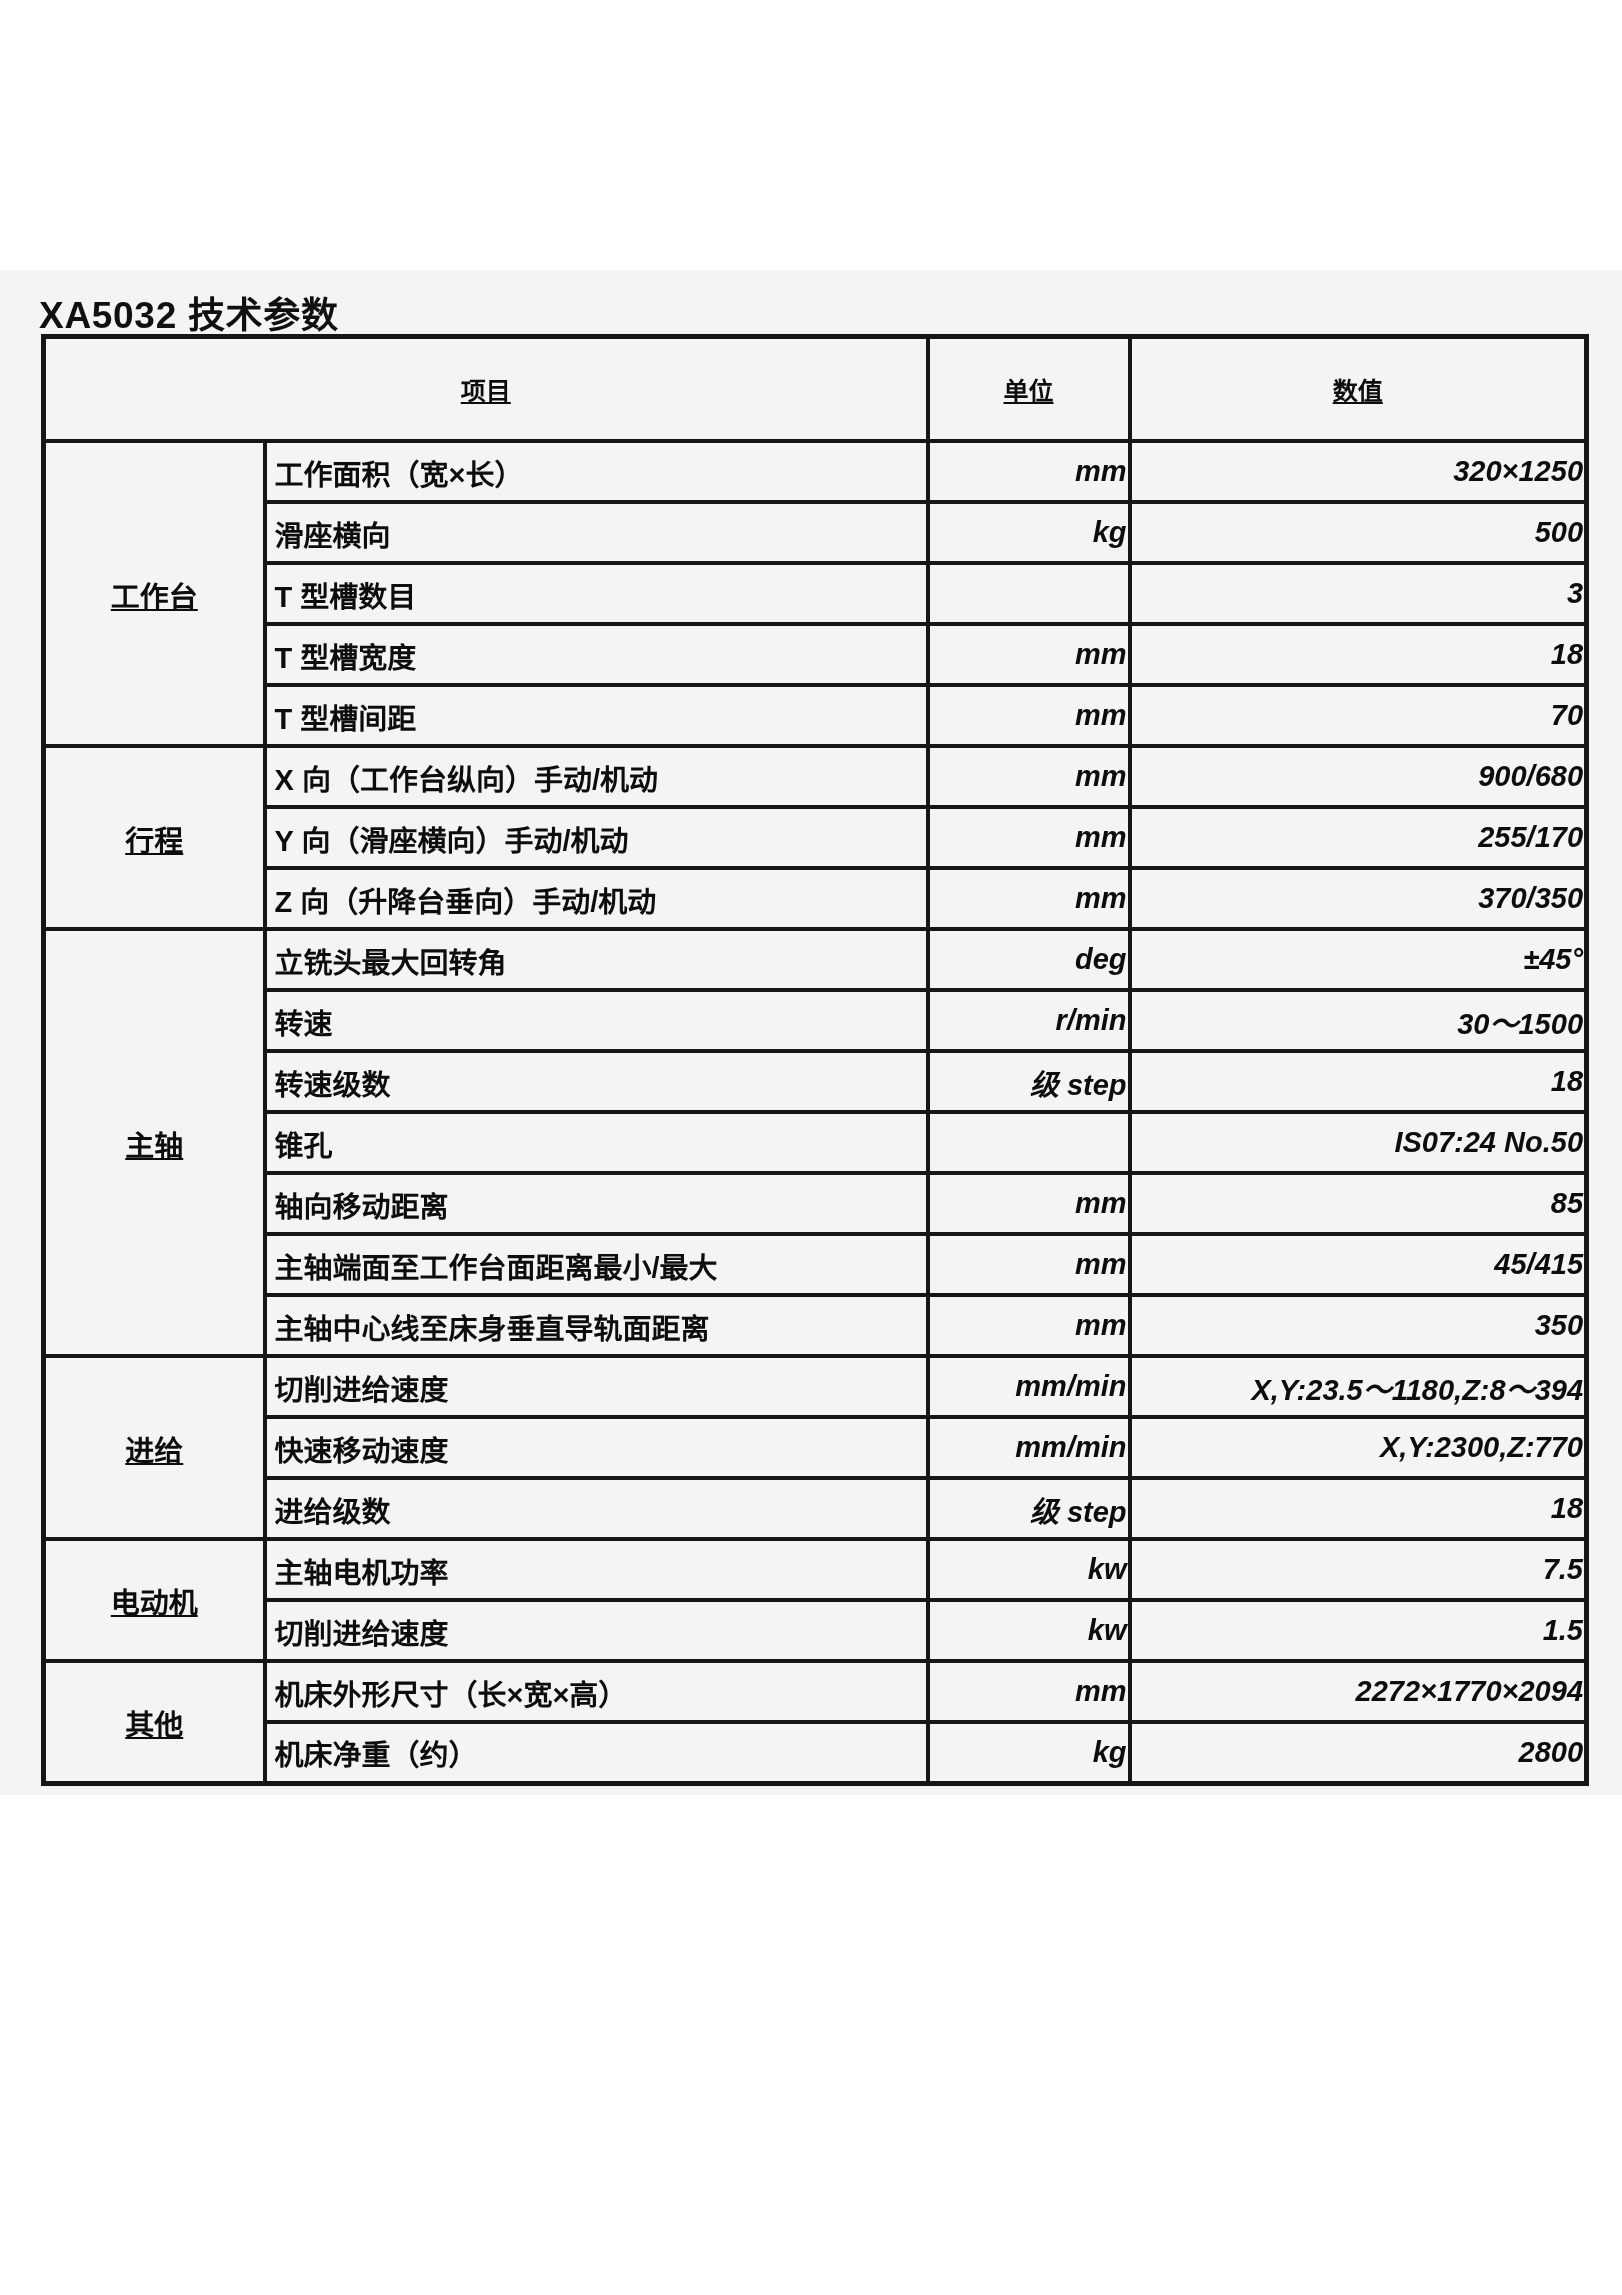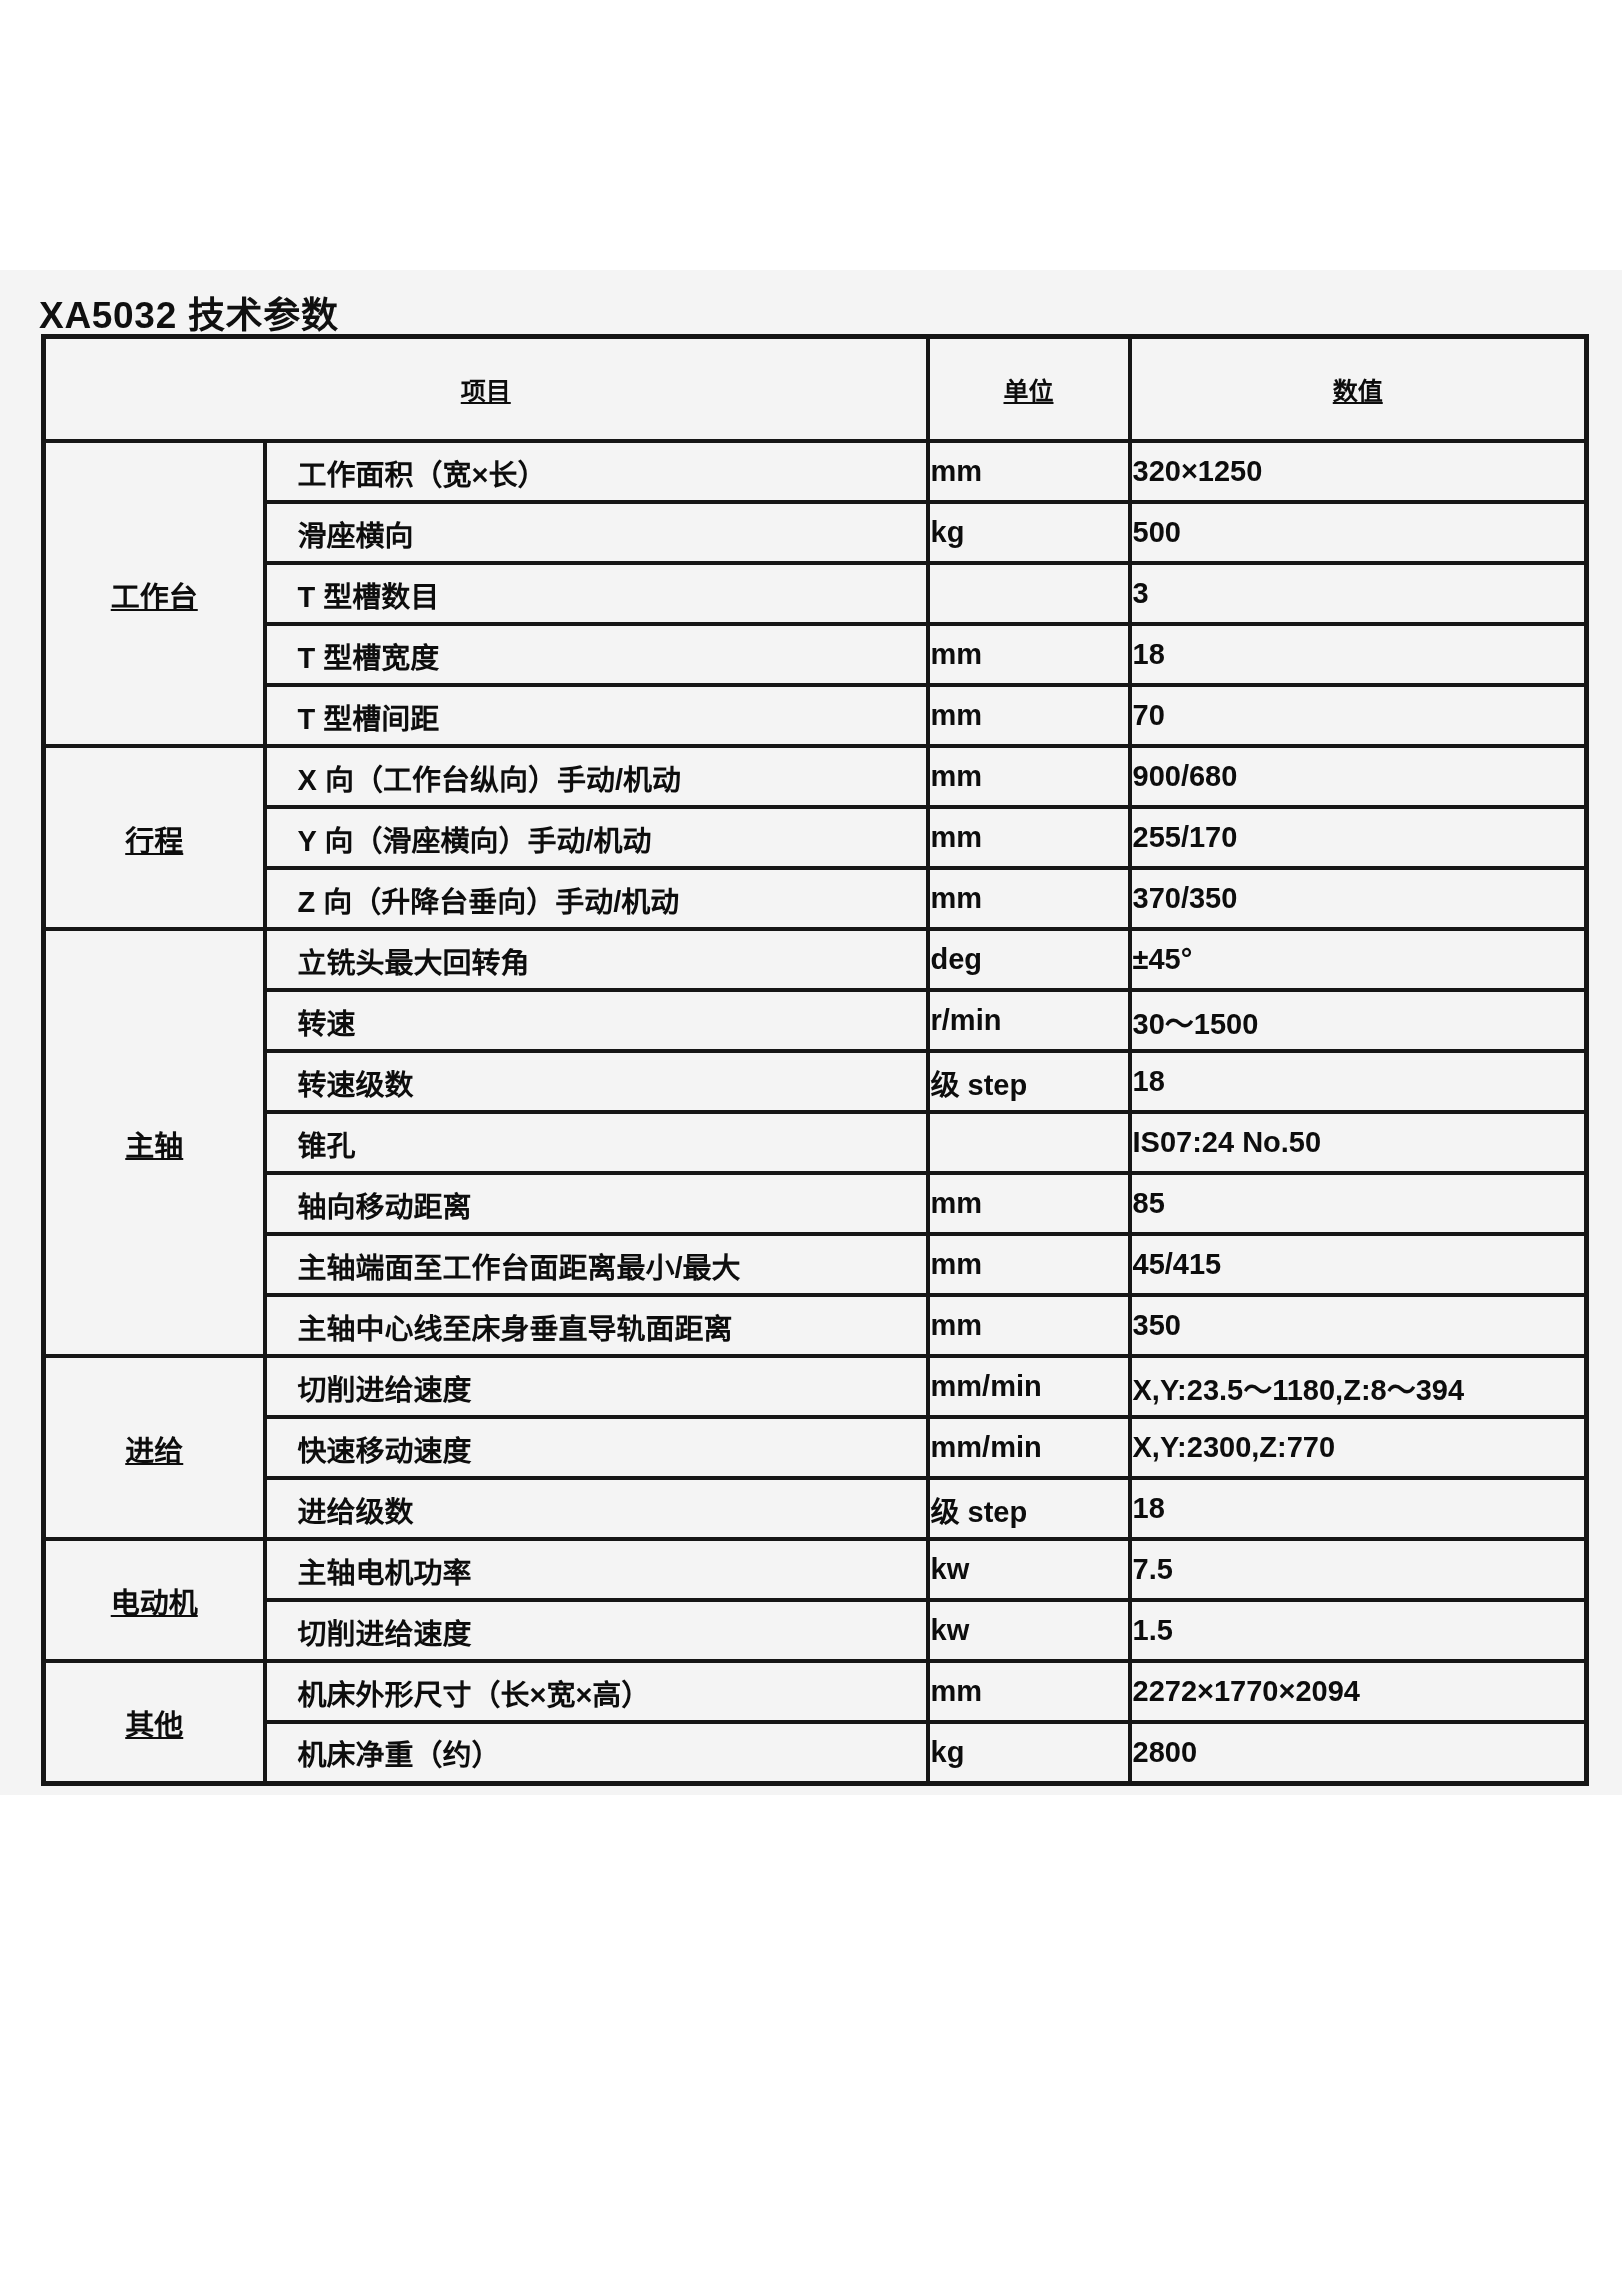--- a/index.html
+++ b/index.html
@@ -60,26 +60,27 @@
     height: 61px;
   }
   .spec-table .cat {
     text-align: center;
     vertical-align: middle;
     text-decoration: underline;
   }
   .spec-table .item {
     text-align: left;
     vertical-align: middle;
-    padding-left: 31px;
+    padding-left: 8px;
   }
   .spec-table .unit,
   .spec-table .val {
-    text-align: left;
-    vertical-align: middle;
+    text-align: right;
+    vertical-align: middle;
+    font-style: italic;
   }
 </style>
 </head>
 <body>
 
 <div class="scan-band"></div>
 
 <div class="page-title">XA5032 技术参数</div>
 
 <table class="spec-table">

